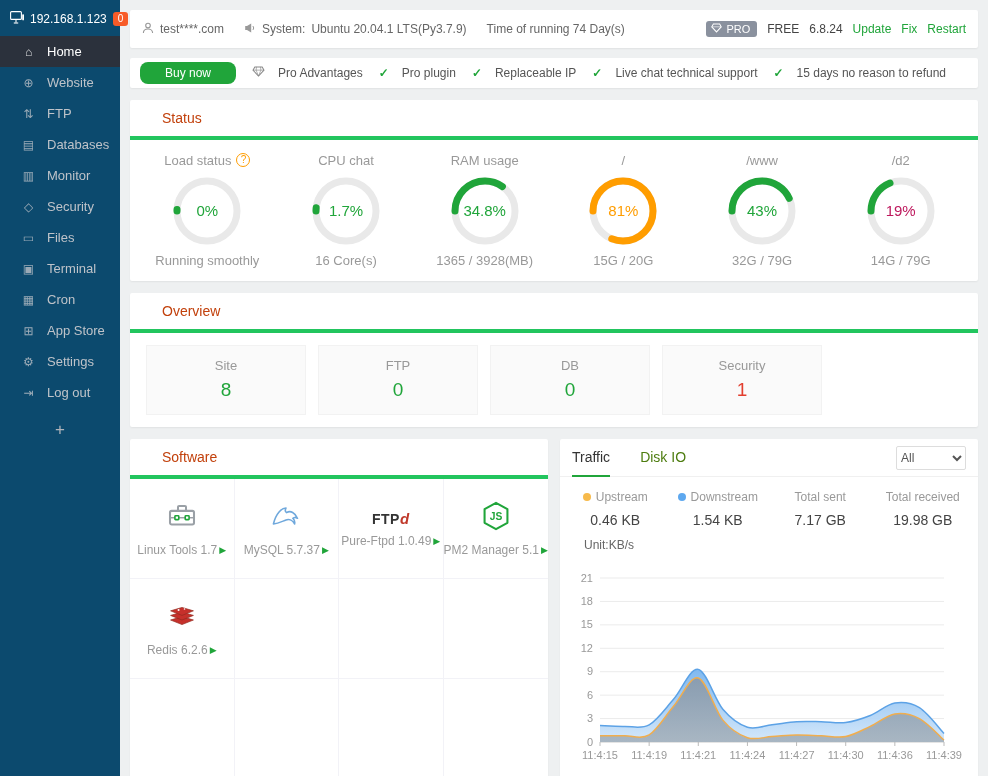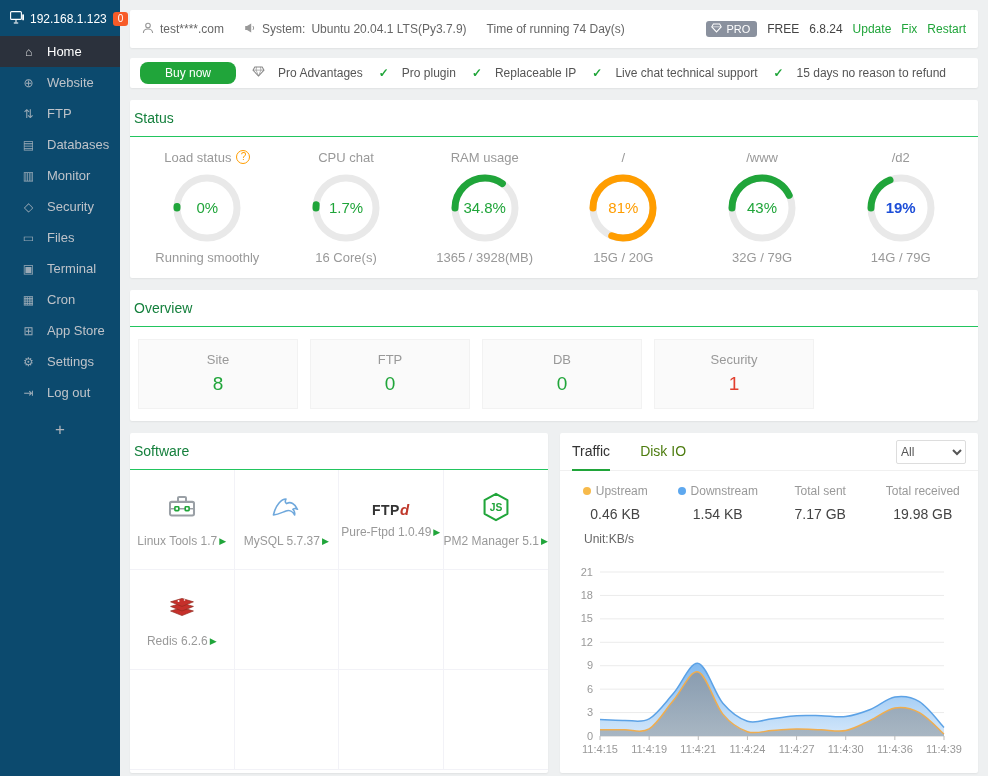--- a/index.html
+++ b/index.html
@@ -28,34 +28,34 @@
   .tb-item{display:flex;align-items:center;gap:6px;margin-right:20px;white-space:nowrap;}
   .tb-right{margin-left:auto;display:flex;align-items:center;gap:10px;}
   .pro-badge{background:#8a919e;color:#fff;font-size:11px;padding:2px 7px 2px 5px;border-radius:3px;display:flex;align-items:center;gap:4px;}
   .tb-link{color:#20a53a;cursor:pointer;}
   
   .promo{height:30px;display:flex;align-items:center;gap:16px;padding:0 10px;font-size:12px;color:#555;margin-bottom:12px;}
   .buy-btn{background:#20a53a;color:#fff;border:none;font-size:12px;padding:4px 25px;border-radius:8px;cursor:pointer;font-family:Liberation Sans, sans-serif;}
   .promo-item{display:flex;align-items:flex-start;gap:13px;white-space:nowrap;}
   .check{color:#20a53a;font-weight:bold;font-size:12px;}
   
-  .sec-head{padding:10px 4px;font-size:14px;color:#15803d;border-bottom:1px solid #22c55e;}
+  .sec-head{padding:10px 32px;font-size:14px;color:#c2410c;border-bottom:4px solid #22c55e;}
   
   .status-panel{margin-bottom:12px;}
   .gauges{display:flex;padding:10px 8px 10px;}
   .gauge{flex:1;text-align:center;}
   .g-label{font-size:13px;color:#999;height:20px;display:flex;align-items:center;justify-content:center;gap:5px;}
   .help{display:inline-block;width:14px;height:14px;border:1px solid #ff9d00;color:#ff9d00;border-radius:50%;font-size:10px;line-height:12px;cursor:pointer;}
   .g-ring{position:relative;width:72px;height:72px;margin:5px auto 4px;}
   .g-ring svg{transform:rotate(-90deg);}
   .g-val{position:absolute;inset:0;line-height:72px;font-size:15px;}
   .g-sub{font-size:13px;color:#999;height:20px;line-height:20px;white-space:nowrap;}
   
   .overview-panel{margin-bottom:12px;}
-  .cards{display:flex;gap:12px;padding:12px 8px;}
+  .cards{display:flex;gap:12px;padding:12px 16px;}
   .card{width:160px;height:70px;background:#fafafa;border:1px solid #f2f2f2;text-align:center;cursor:pointer;}
   .card-label{font-size:13px;color:#999;margin-top:12px;}
   .card-value{font-size:19px;margin-top:6px;}
   
   .bottom{display:flex;gap:12px;height:340px;}
   .software-panel{width:418px;overflow:hidden;}
   .sw-grid{display:grid;grid-template-columns:repeat(4,1fr);}
   .sw-cell{height:100px;border-right:1px solid #f2f2f7;border-bottom:1px solid #f2f2f7;display:flex;flex-direction:column;align-items:center;justify-content:center;gap:7px;cursor:pointer;text-align:center;}
   .sw-cell:nth-child(4n){border-right:none;}
   .sw-label{font-size:12px;color:#999;display:flex;align-items:center;gap:2px;white-space:nowrap;}
@@ -262,21 +262,21 @@
             </svg><div class="g-val" style="color: rgb(32, 165, 58);">43%</div></div>
         <div class="g-sub">32G / 79G</div>
       </div>
       <div class="gauge">
         <div class="g-label">
             <span>/d2</span>
           </div>
         <div class="g-ring"><svg width="72" height="72">
               <circle cx="36" cy="36" r="30" fill="none" stroke="#e9e9e9" stroke-width="7"></circle>
               <circle class="prog" cx="36" cy="36" r="30" fill="none" stroke-width="7" stroke-linecap="round" stroke="#20a53a" stroke-dasharray="35.81415625092364 188.49555921538757" transform="rotate(-90 36 36)"></circle>
-            </svg><div class="g-val" style="color: #1d4ed8; font-weight: bold;">19%</div></div>
+            </svg><div class="g-val" style="color: #be185d;">19%</div></div>
         <div class="g-sub">14G / 79G</div>
       </div>
     </div>
   </div>
 
   <div class="panel overview-panel">
     <div class="sec-head">Overview</div>
     <div class="cards">
       <div class="card">
           <div class="card-label">Site</div>

